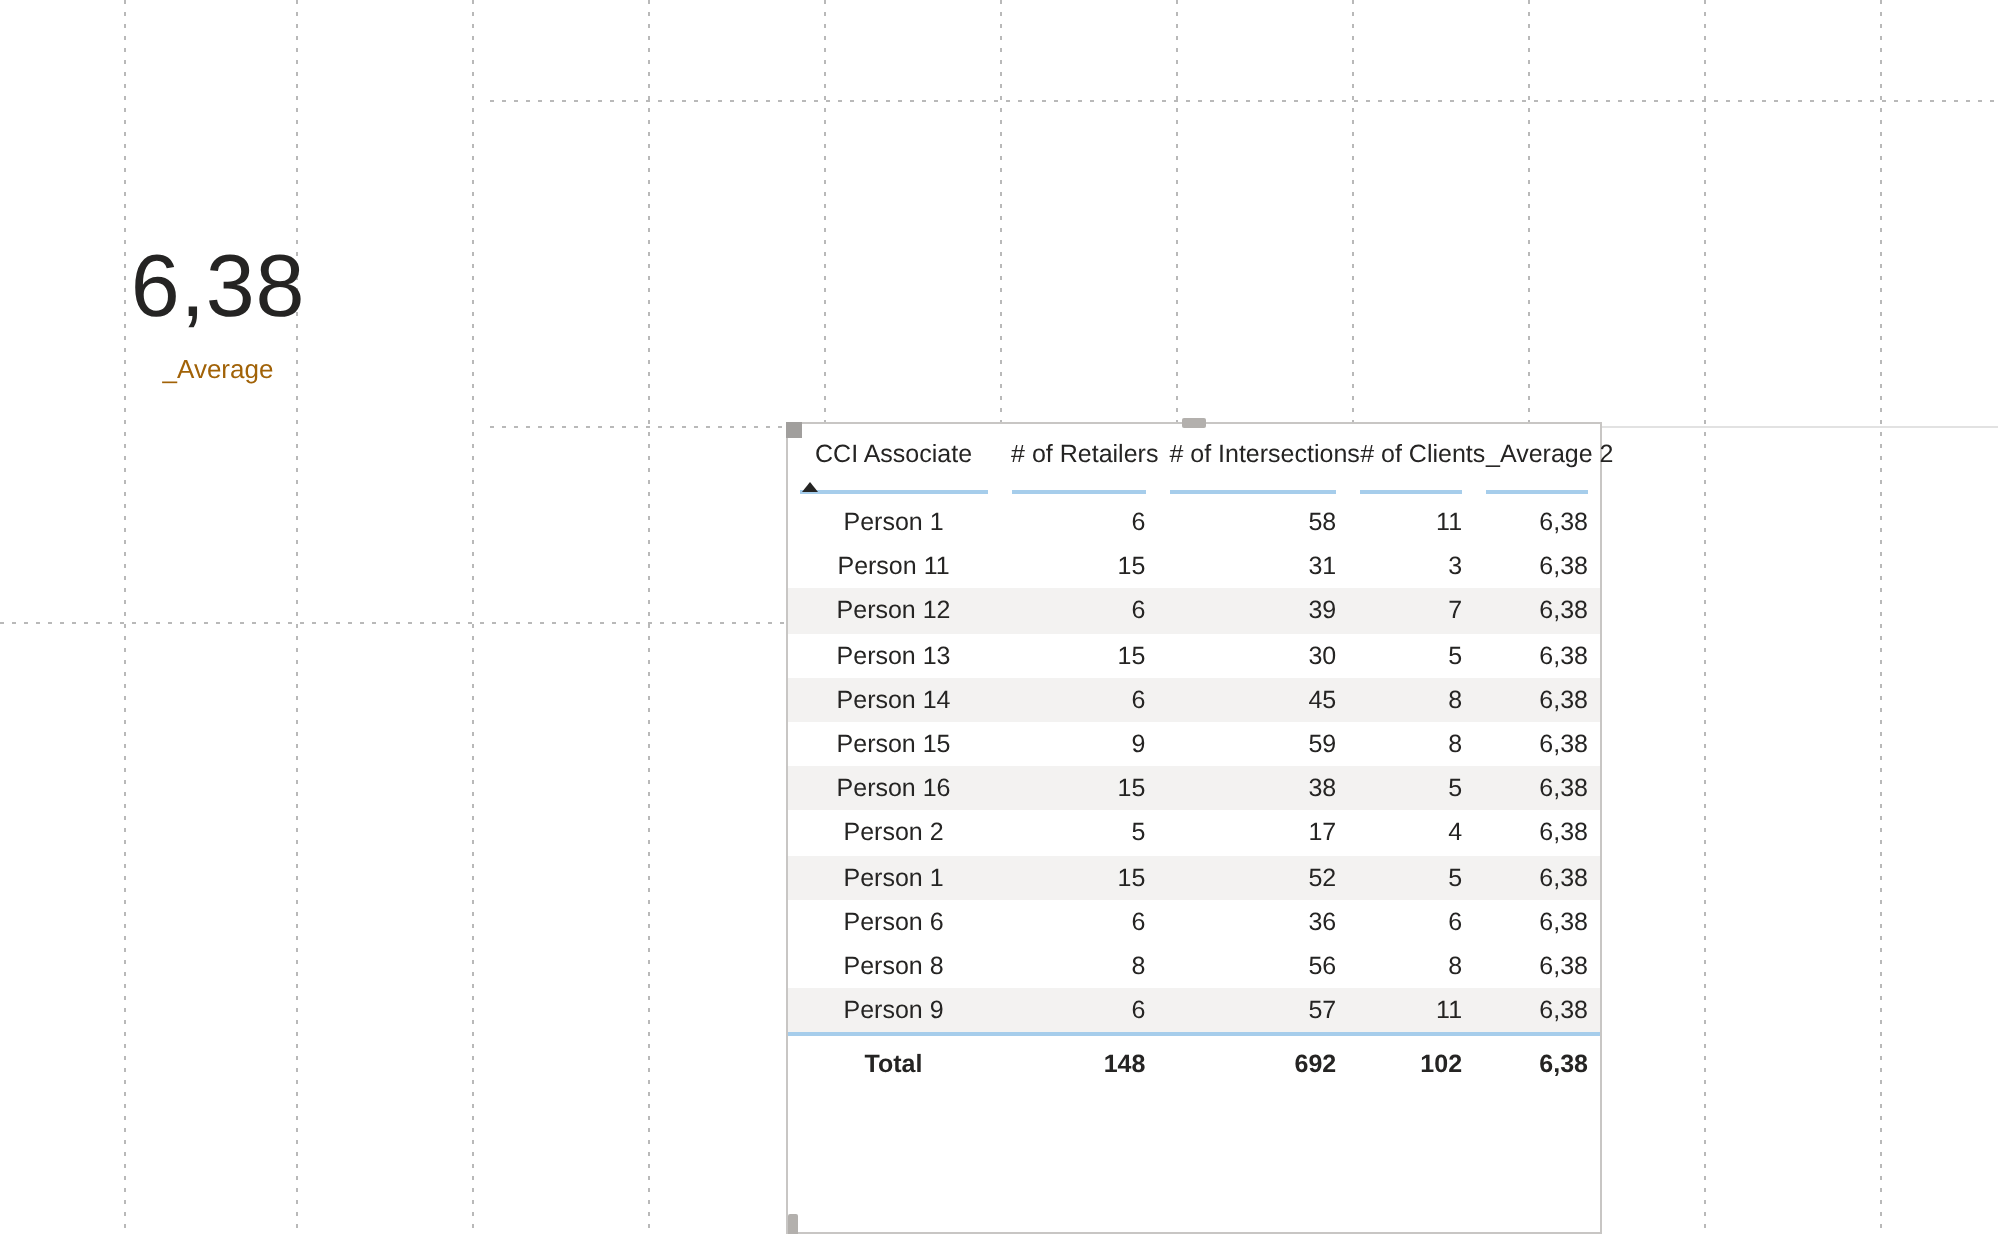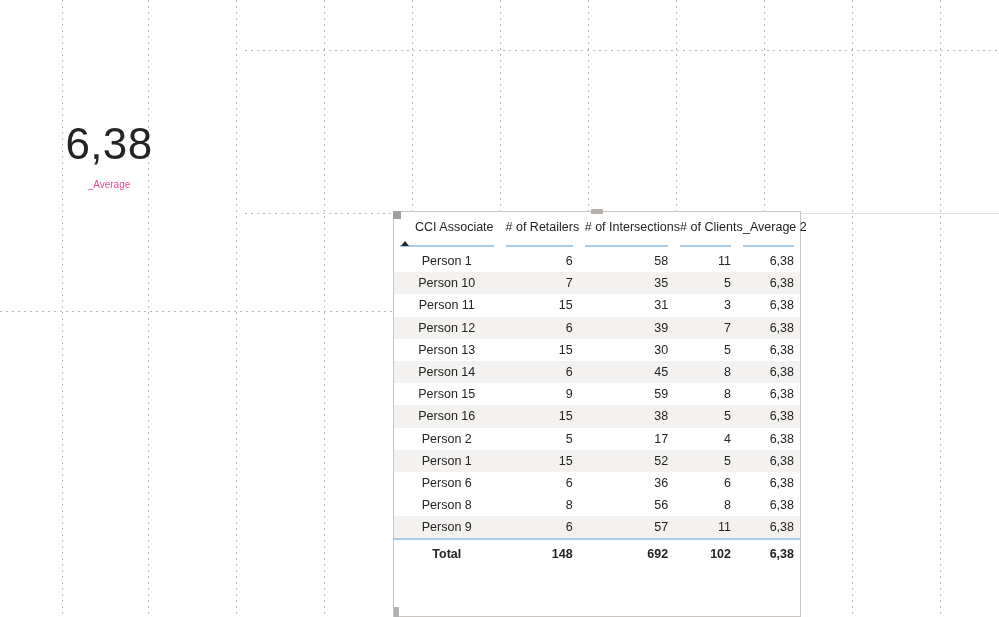--- a/index.html
+++ b/index.html
@@ -49,23 +49,23 @@
   }
   .kpi-value {
     font-size: 44px;
     line-height: 52px;
     color: #252423;
     font-weight: 400;
     letter-spacing: 0.4px;
   }
   .kpi-label {
     margin-top: 6px;
-    font-size: 10px;
+    font-size: 13px;
     line-height: 18px;
-    color: #ec4899;
+    color: #a16207;
   }
 
   
   .visual {
     position: absolute;
     left: 393px;
     top: 211px;
     width: 408px;
     height: 406px;
     box-sizing: border-box;
@@ -114,21 +114,21 @@
     white-space: nowrap;
     font-size: 12.5px;
     position: relative;
   }
   .th-inner {
     display: block;
     border-bottom: 2px solid #a6cdeb;
     padding-bottom: 11px;
   }
   .th-first .th-inner {
-    text-align: right;
+    text-align: center;
   }
   .th-num .th-inner {
     text-align: center;
   }
   .sort-caret {
     position: absolute;
     left: 7px;
     bottom: 4px;
     width: 0;
     height: 0;
@@ -215,27 +215,20 @@
       </tr>
     </thead>
     <tbody id="tbody">
         <tr>
           <td class="c-name">Person 1</td>
           <td class="c-num">6</td>
           <td class="c-num">58</td>
           <td class="c-num">11</td>
           <td class="c-num">6,38</td>
         </tr>
-        <tr class="alt">
-          <td class="c-name">Person 10</td>
-          <td class="c-num">7</td>
-          <td class="c-num">35</td>
-          <td class="c-num">5</td>
-          <td class="c-num">6,38</td>
-        </tr>
         <tr>
           <td class="c-name">Person 11</td>
           <td class="c-num">15</td>
           <td class="c-num">31</td>
           <td class="c-num">3</td>
           <td class="c-num">6,38</td>
         </tr>
         <tr class="alt">
           <td class="c-name">Person 12</td>
           <td class="c-num">6</td>

